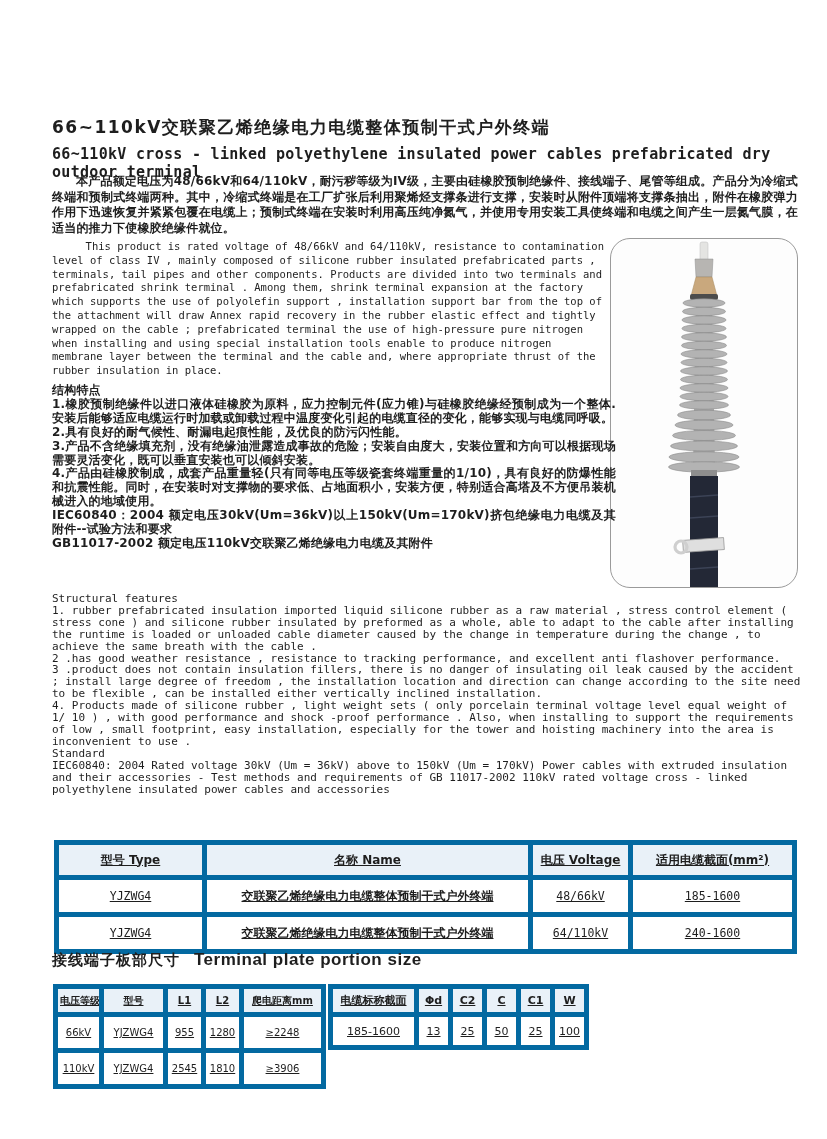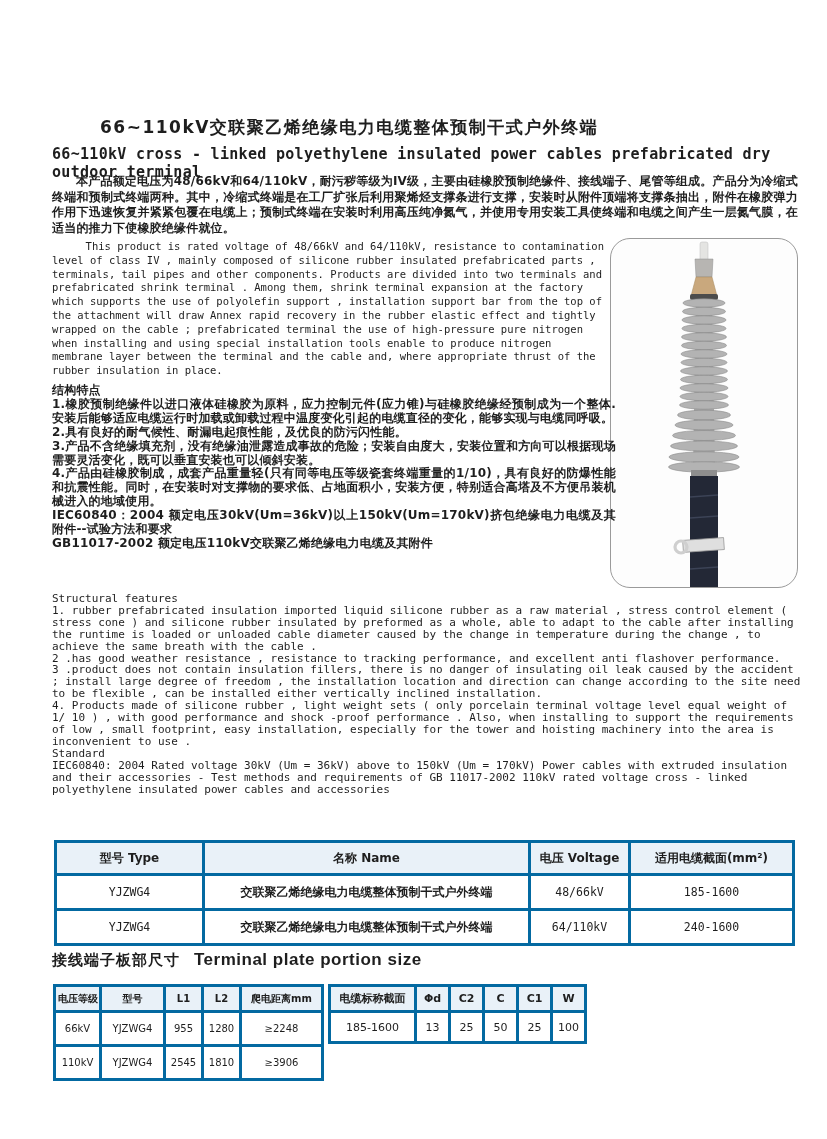--- a/index.html
+++ b/index.html
@@ -1,21 +1,21 @@
 <!DOCTYPE html>
 <html><head>
 <meta charset="utf-8">
 <style>
   html,body{margin:0;padding:0;background:#ffffff;}
   .page{position:relative;width:827px;height:1139px;background:#fff;overflow:hidden;
         font-family:"DejaVu Sans","Liberation Sans",sans-serif;color:#1e1e1e;}
   .abs{position:absolute;}
 
   
-  .title-zh{left:52px;top:116px;width:720px;font-size:17px;font-weight:bold;letter-spacing:1.5px;margin-left:48px;}
+  .title-zh{left:52px;top:116px;width:720px;font-size:17px;font-weight:bold;letter-spacing:1.5px;}
   .title-en{left:52px;top:145px;width:760px;font-family:"DejaVu Sans Mono","Liberation Mono",monospace;
             font-size:15px;font-weight:bold;letter-spacing:0.3px;}
 
   
   .intro-zh{left:52px;top:174px;width:746px;font-size:12px;line-height:15.6px;
             font-weight:600;text-align:justify;text-indent:2em;letter-spacing:0.2px;}
   .intro-en{left:52px;top:240px;width:552px;font-family:"DejaVu Sans Mono","Liberation Mono",monospace;
             font-size:10.5px;line-height:13.8px;text-indent:3.2em;text-align:left;}
 
   
@@ -36,22 +36,22 @@
 
   
   .sec-head{font-weight:bold;font-size:15px;letter-spacing:1px;}
   .sec-head .en{margin-left:14px;letter-spacing:0.5px;}
   .spec-head{left:52px;top:812px;}
   .term-head{left:52px;top:950px;}
   .term-head .en{font-family:Liberation Sans, sans-serif;font-size:17px;}
 
   
   table{border-collapse:collapse;table-layout:fixed;}
-  th,td{border:3px solid #0369a1;text-align:center;vertical-align:middle;
-        overflow:hidden;white-space:nowrap;padding:0 2px;}
+  th,td{border:5px solid #0369a1;text-align:center;vertical-align:middle;
+        overflow:hidden;white-space:nowrap;padding:0 2px;text-decoration:underline;}
   th{background:#e9f1f8;font-weight:600;}
 
   .spec-table{left:54px;top:840px;width:738px;font-size:12px;}
   .spec-table th{height:30px;}
   .spec-table td{height:32px;font-weight:600;}
   .spec-table .c0{width:148px;}.spec-table .c1{width:326px;}
   .spec-table .c2{width:100px;}.spec-table .c3{width:164px;}
   .spec-table td.lat{font-weight:normal;font-family:"DejaVu Sans Mono","Liberation Mono",monospace;font-size:11.5px;}
 
   .size-table{left:53px;top:984px;width:268px;font-size:10px;}

